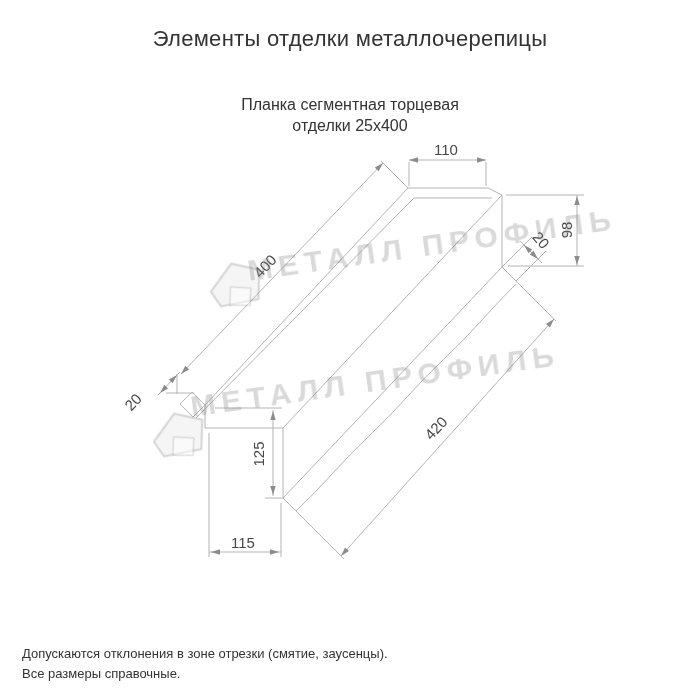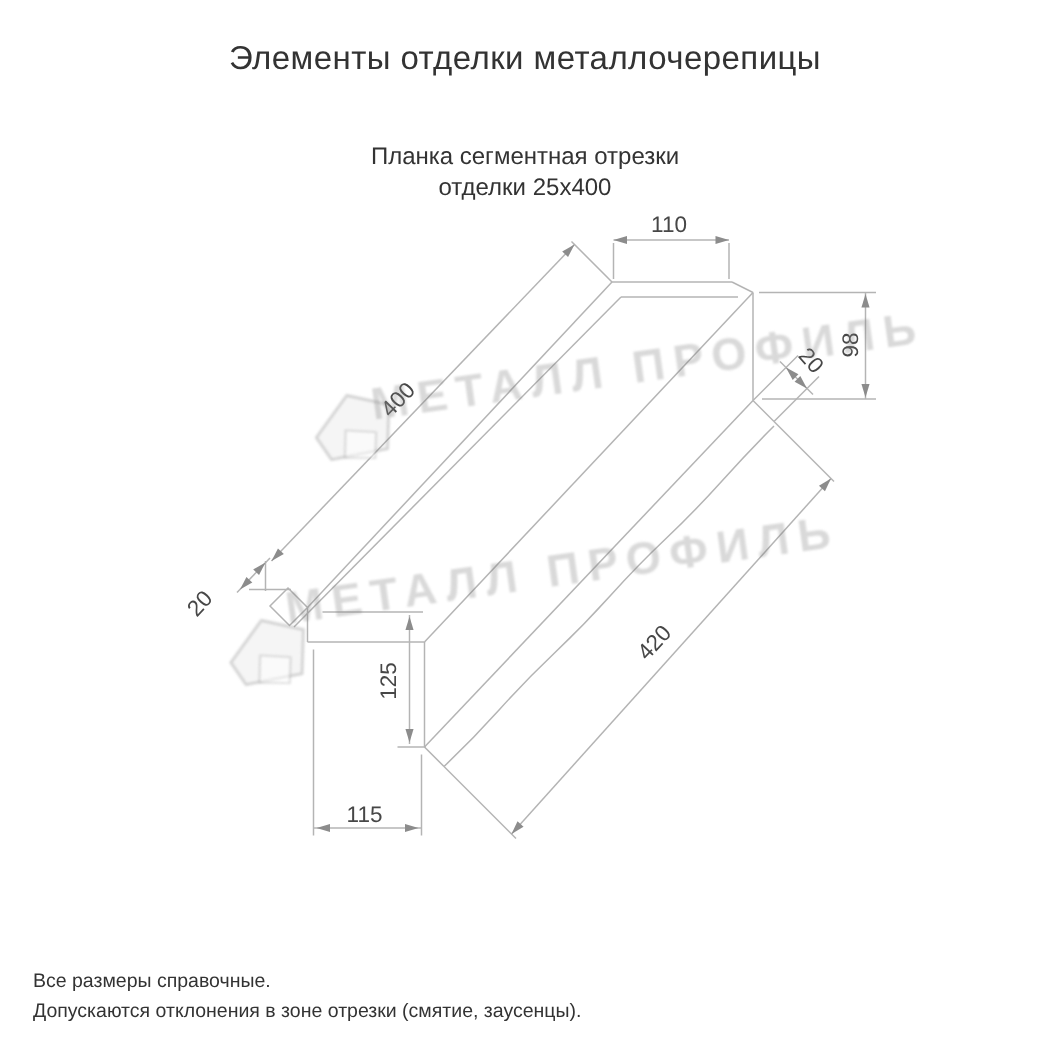--- a/index.html
+++ b/index.html
@@ -29,21 +29,21 @@
   svg.drawing { position:absolute; left:0; top:0; z-index:2; }
 </style>
 </head>
 <body>
 
 <div class="canvas">
 
   <div class="page-title">Элементы отделки металлочерепицы</div>
 
   <div class="product-name">
-    <div>Планка сегментная отрезки</div>
+    <div>Планка сегментная торцевая</div>
     <div>отделки 25х400</div>
   </div>
 
   <svg class="wm-logo" style="left:203px; top:256px;" width="82" height="54" viewBox="0 0 82 54">
     <path d="M7,31 L31,6 L58,16 L53,45 L15,47 Z" fill="rgba(160,160,160,0.10)" stroke="rgba(130,130,130,0.30)" stroke-width="2" stroke-linejoin="round"></path>
     <path d="M24,47 L27,29 L47,33 L44,50 Z" fill="rgba(255,255,255,0.5)" stroke="rgba(130,130,130,0.25)" stroke-width="1.5" stroke-linejoin="round"></path>
   </svg>
   <div class="wm" style="left:432px; top:245px;">МЕТАЛЛ ПРОФИЛЬ</div>
 
   <svg class="wm-logo" style="left:146px; top:406px;" width="82" height="54" viewBox="0 0 82 54">
@@ -112,17 +112,17 @@
       <text transform="translate(540,241) rotate(48)" text-anchor="middle" dominant-baseline="middle" font-size="15" fill="#474747" font-family="&quot;Liberation Sans&quot;, sans-serif">20</text>
       <text transform="translate(266,267) rotate(-46)" text-anchor="middle" dominant-baseline="middle" font-size="15" fill="#474747" font-family="&quot;Liberation Sans&quot;, sans-serif">400</text>
       <text transform="translate(134,403) rotate(-47)" text-anchor="middle" dominant-baseline="middle" font-size="15" fill="#474747" font-family="&quot;Liberation Sans&quot;, sans-serif">20</text>
       <text transform="translate(260,454) rotate(-90)" text-anchor="middle" dominant-baseline="middle" font-size="15" fill="#474747" font-family="&quot;Liberation Sans&quot;, sans-serif">125</text>
       <text transform="translate(243,544) rotate(0)" text-anchor="middle" dominant-baseline="middle" font-size="15" fill="#474747" font-family="&quot;Liberation Sans&quot;, sans-serif">115</text>
       <text transform="translate(437,429) rotate(-47)" text-anchor="middle" dominant-baseline="middle" font-size="15" fill="#474747" font-family="&quot;Liberation Sans&quot;, sans-serif">420</text>
       <path d="M692,196 L692,470" fill="none" stroke="#d8d8d8" stroke-width="2"></path>
     </svg>
 
   <div class="notes">
+    <div>Допускаются отклонения в зоне отрезки (смятие, заусенцы).</div>
     <div>Все размеры справочные.</div>
-    <div>Допускаются отклонения в зоне отрезки (смятие, заусенцы).</div>
   </div>
 
 </div>
 
 </body></html>

